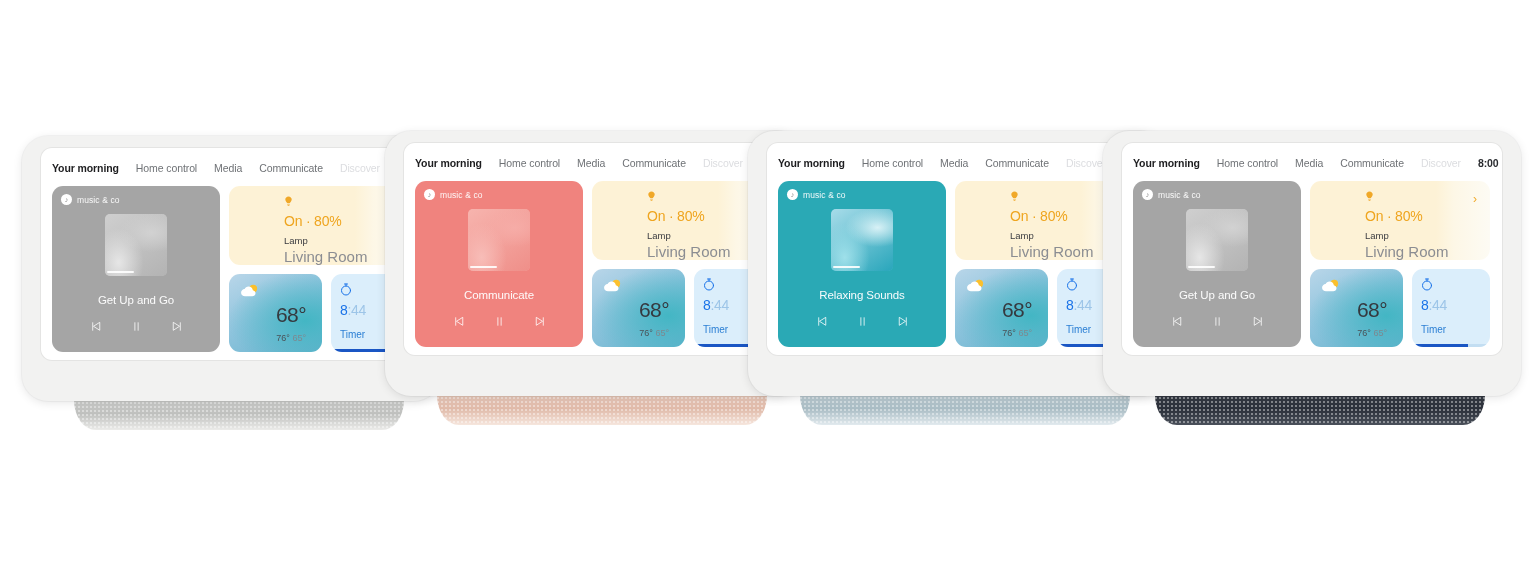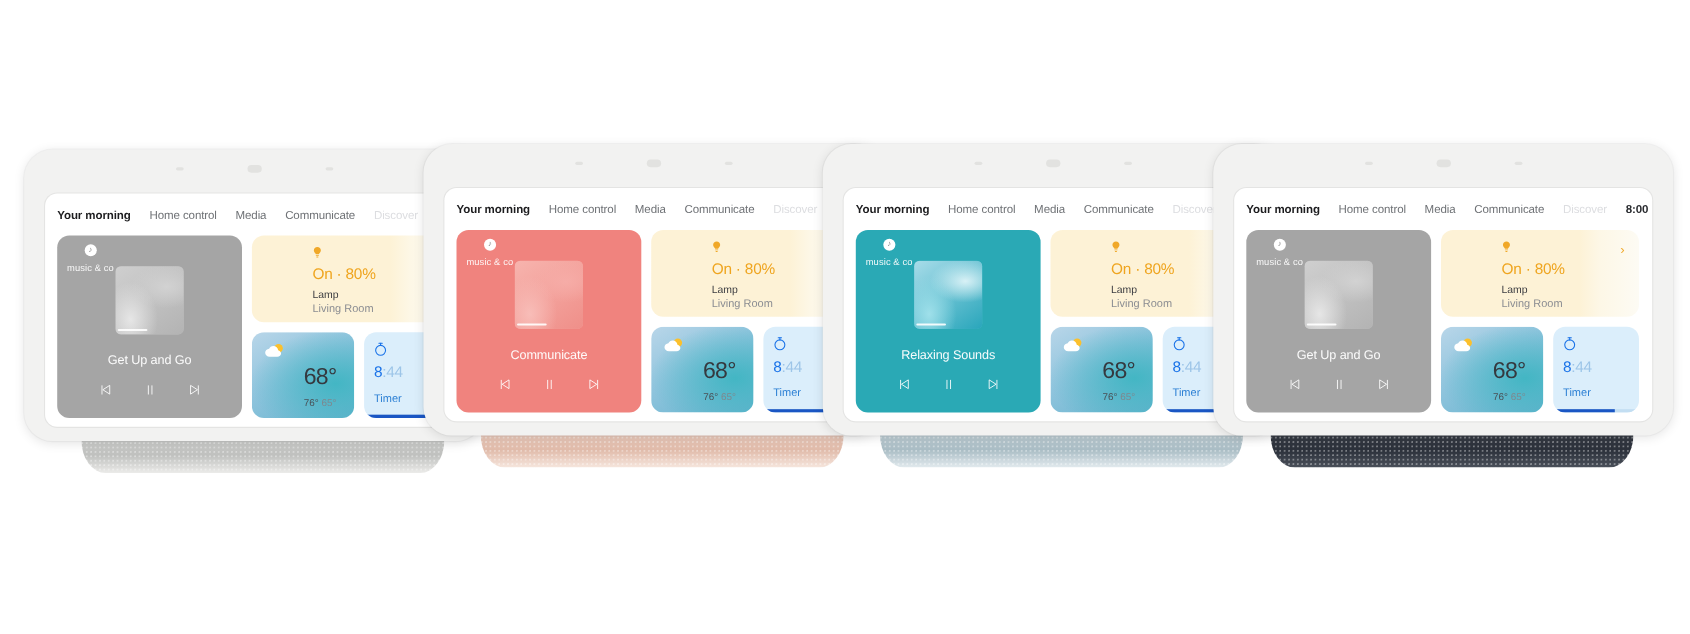--- a/index.html
+++ b/index.html
@@ -71,21 +71,21 @@
       radial-gradient(circle at 1px 1px, rgba(255,255,255,0.40) 0.8px, transparent 1px),
       linear-gradient(to bottom, var(--baseTop) 0%, var(--baseMid) 55%, var(--baseBot) 100%);
     background-size: 4px 4px, 100% 100%;
     z-index: -1;
   }
 
   
   .screen {
     position: absolute;
     left: 19px;
-    top: 40px;
+    top: 12px;
     width: 380px;
     height: 212px;
     background: #ffffff;
     border-radius: 11px;
     box-shadow: 0 0 0 1px rgba(0,0,0,0.055);
     overflow: hidden;
     padding: 11px 12px 11px 11px;
   }
 
   
@@ -128,23 +128,22 @@
     overflow: hidden;
     display: flex;
     flex-direction: column;
     align-items: center;
     background: var(--mediaBg);
   }
   .media-brand {
     position: absolute;
     top: 8px; left: 9px;
     display: flex;
-    align-items: center;
+    align-items: flex-end;
     gap: 5px;
-    flex-direction: column;
   }
   .brand-badge {
     width: 11px; height: 11px;
     border-radius: 50%;
     background: #ffffff;
     display: flex; align-items: center; justify-content: center;
     font-size: 7px; line-height: 1;
     color: #8b8b8b;
   }
   .brand-name {
@@ -216,21 +215,21 @@
     letter-spacing: -0.2px;
   }
   .lamp-name {
     margin-top: 6px;
     font-size: 9.5px;
     font-weight: normal;
     color: #3b3c40;
   }
   .lamp-room {
     margin-top: 1.5px;
-    font-size: 10px;
+    font-size: 15px;
     color: #8b8d92;
   }
   .lamp-chevron {
     position: absolute;
     top: 12px; right: 13px;
     color: #f0aa2c;
     font-size: 12px;
     line-height: 1;
   }
 

